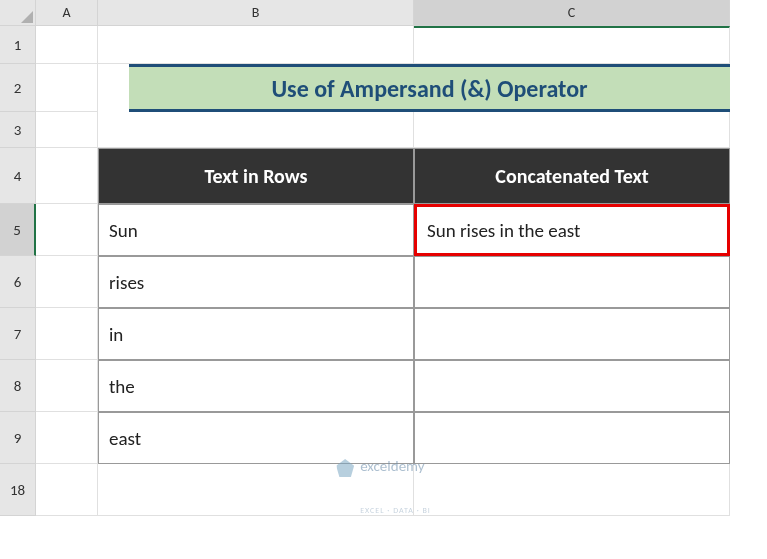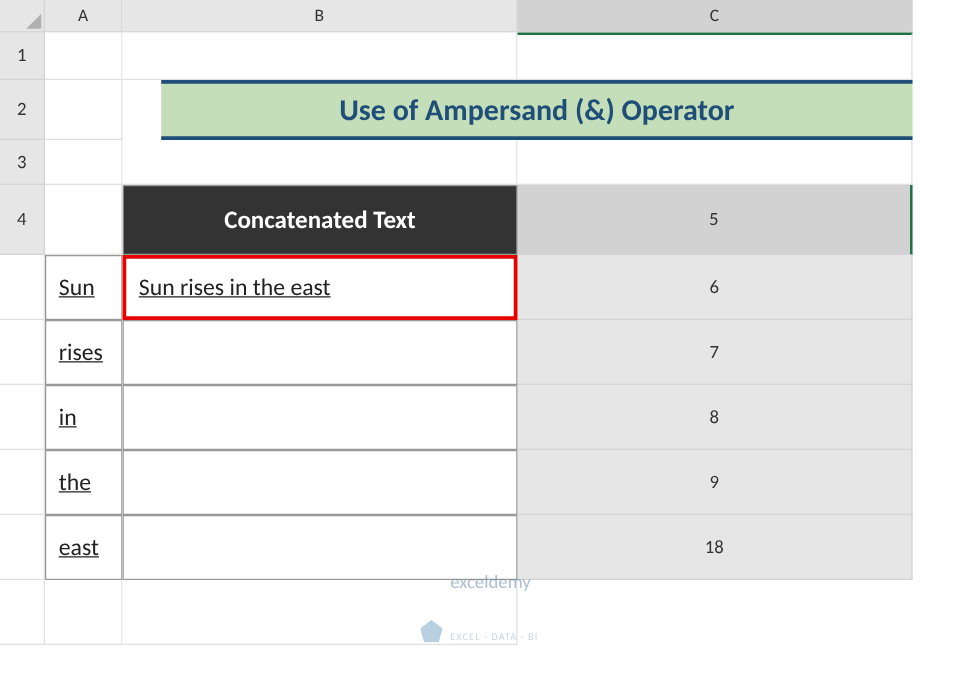--- a/index.html
+++ b/index.html
@@ -67,21 +67,20 @@
     .cell {
       border-right: 1px solid #e0e0e0;
       border-bottom: 1px solid #e0e0e0;
       background: #ffffff;
       display: flex;
       align-items: center;
       padding: 0 8px;
       font-size: 18px;
       color: #222;
       position: relative;
-      text-decoration: underline;
     }
     .title-cell {
       background: #c3deb8;
       border-top: 3px solid #1f4e78;
       border-bottom: 3px solid #1f4e78;
       display: flex;
       align-items: center;
       justify-content: center;
       font-size: 24px;
       font-weight: bold;
@@ -109,21 +108,21 @@
     }
     .selected-cell-border {
       border-top: 2px solid #217346 !important;
     }
     .watermark {
       position: absolute;
       bottom: 45px;
       left: 50%;
       transform: translateX(-50%);
       display: flex;
-      align-items: flex-end;
+      align-items: flex-start;
       gap: 6px;
       opacity: 0.55;
     }
     .watermark-icon {
       width: 18px;
       height: 18px;
       background: #7ea8c4;
       clip-path: polygon(50% 0%, 100% 38%, 82% 100%, 18% 100%, 0% 38%);
     }
     .watermark-text {
@@ -162,20 +161,21 @@
   <div class="cell"></div>
   <div class="title-cell">Use of Ampersand (&amp;) Operator</div>
 
   <div class="row-header">3</div>
   <div class="cell"></div>
   <div class="cell"></div>
   <div class="cell"></div>
 
   <div class="row-header">4</div>
   <div class="cell"></div>
+  <div class="header-cell">Text in Rows</div>
   <div class="header-cell">Concatenated Text</div>
 
   <div class="row-header selected">5</div>
   <div class="cell"></div>
   <div class="cell data-cell">Sun</div>
   <div class="cell data-cell highlighted-cell">Sun rises in the east</div>
 
   <div class="row-header">6</div>
   <div class="cell"></div>
   <div class="cell data-cell">rises</div>

